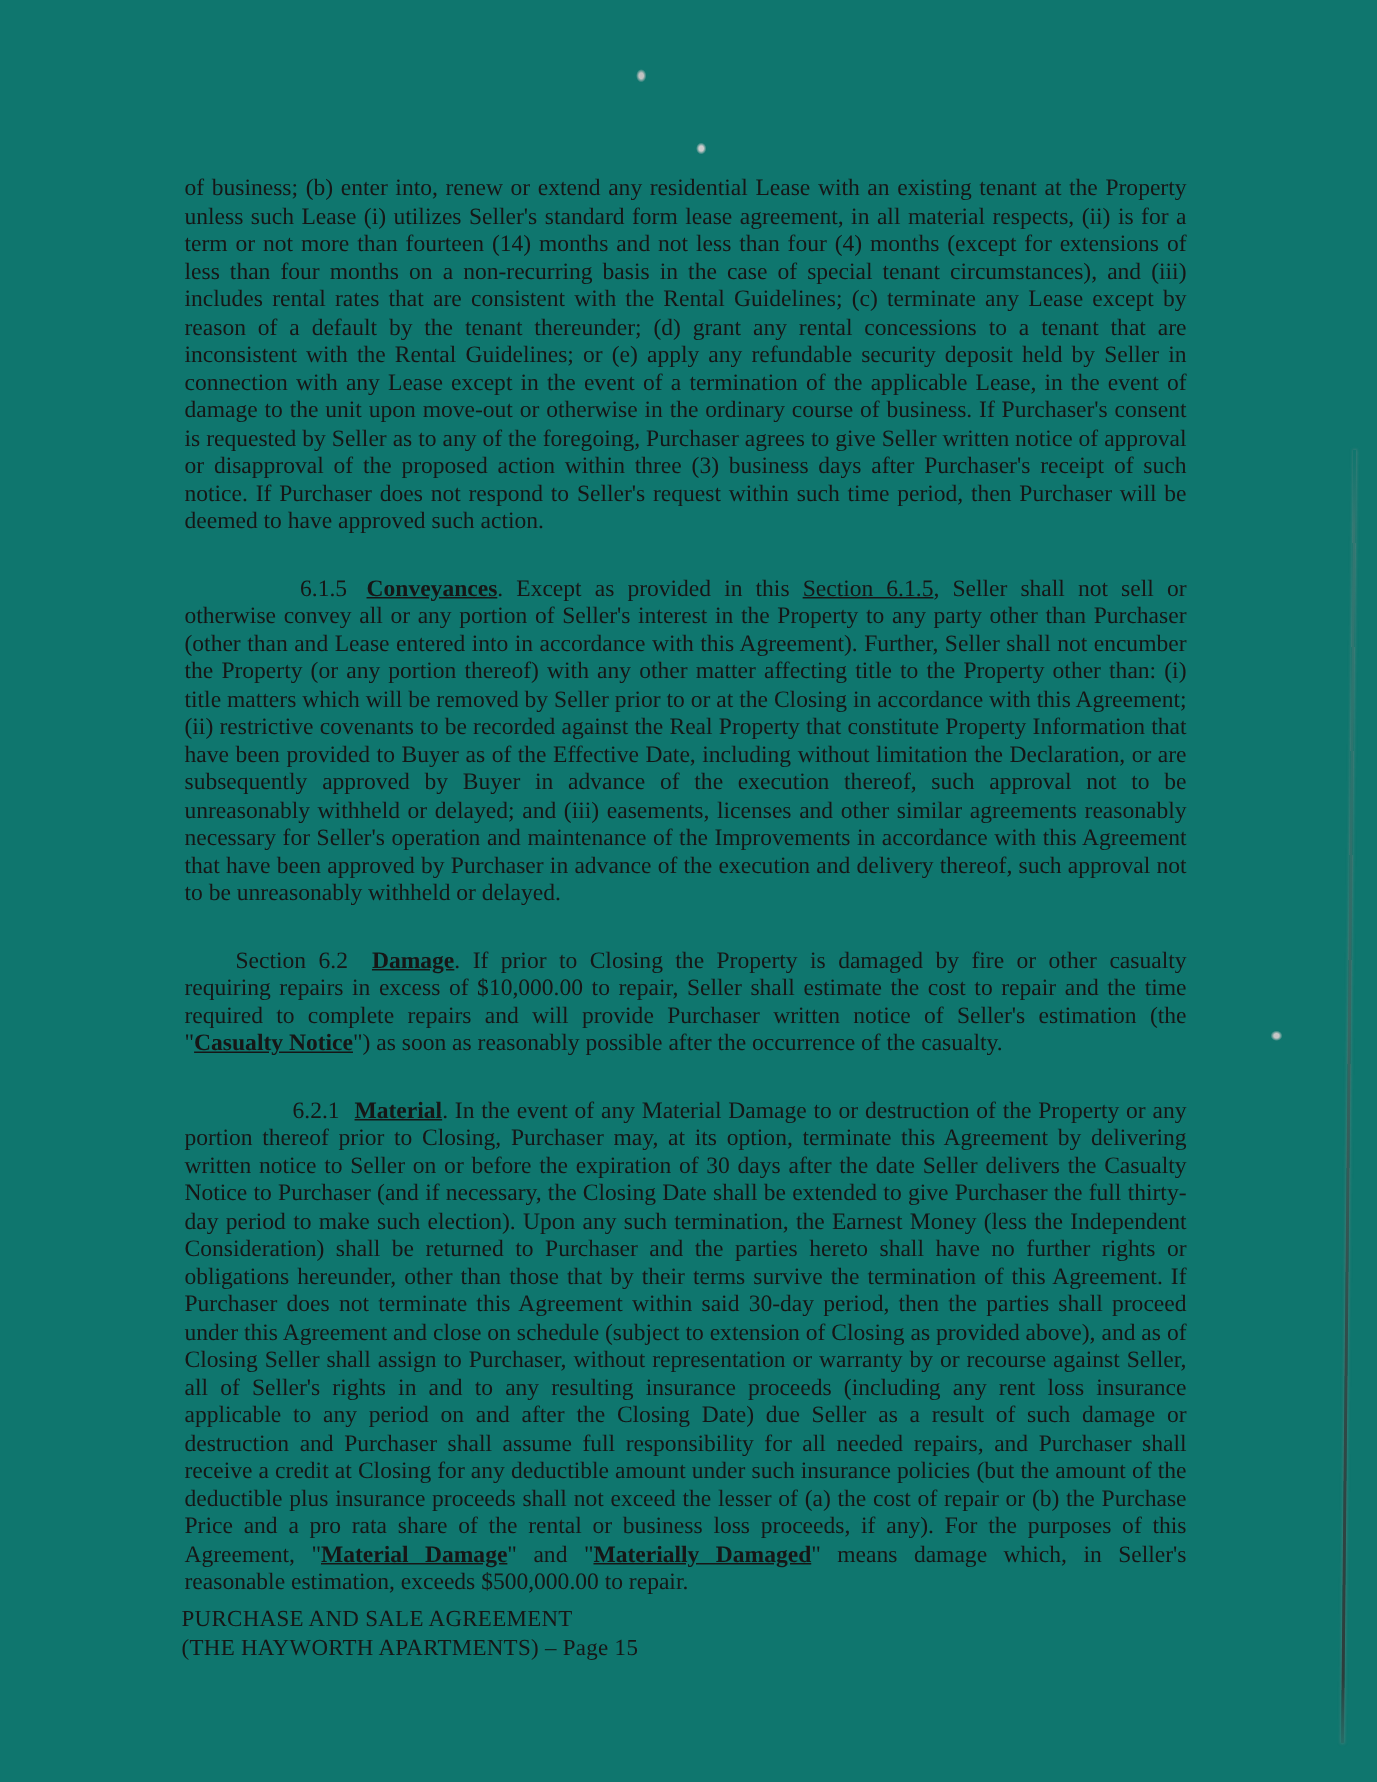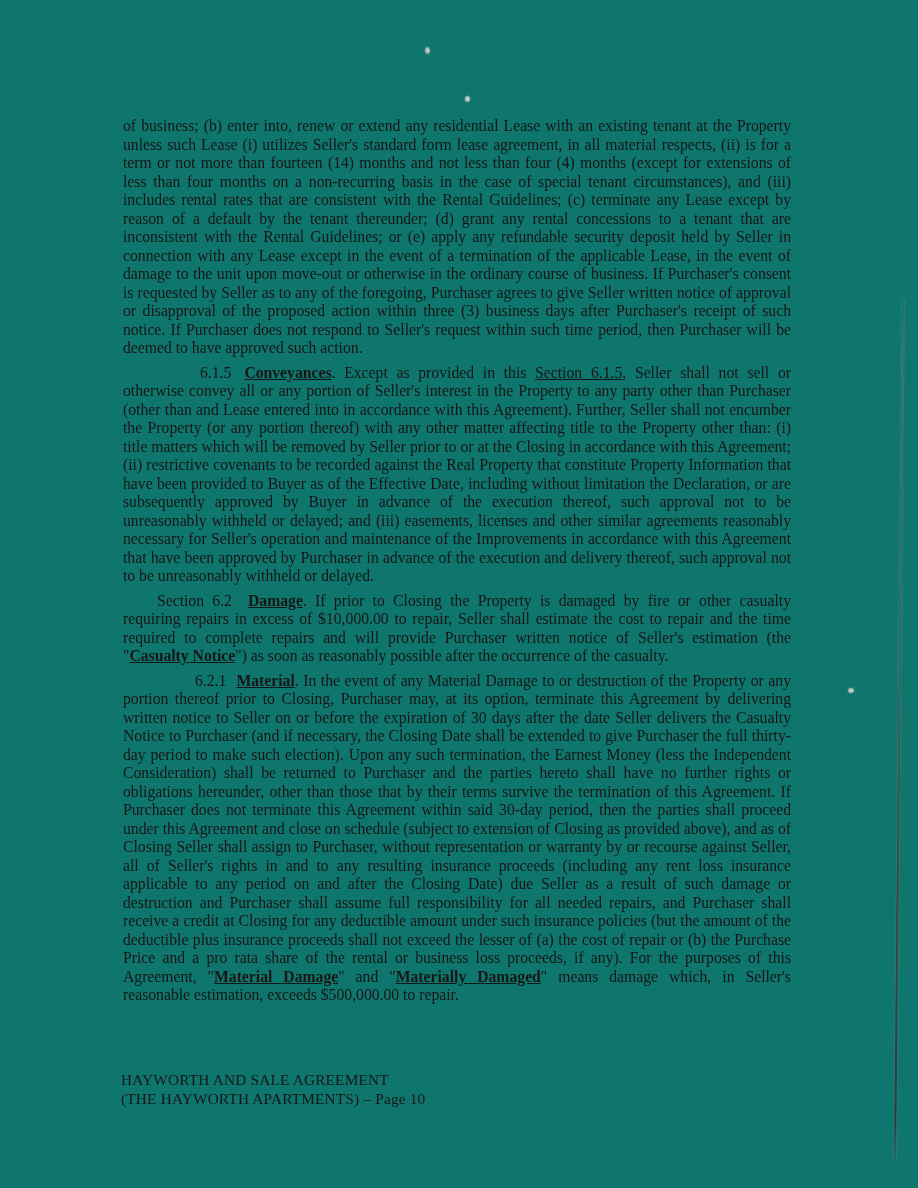--- a/index.html
+++ b/index.html
@@ -20,21 +20,21 @@
     left: 123px; top: 117px;
     width: 668px;
     font-size: 15.7px;
     line-height: 18.5px;
     text-align: justify;
   }
   #doc-content p {
     margin: 0;
   }
   #doc-content p + p {
-    margin-top: 6px;
+    margin-top: 26px;
   }
   .b { font-weight: bold; }
   .u { text-decoration: underline; }
   .tab { display: inline-block; height: 1px; }
   #footer {
     position: absolute;
     left: 121px; top: 1071px;
     font-size: 15.3px;
     line-height: 18.5px;
     letter-spacing: 0.2px;
@@ -70,21 +70,21 @@
 
 <div id="page">
   <div id="doc-content">
       <p><span>of business; (b) enter into, renew or extend any residential Lease with an existing tenant at the Property unless such Lease (i) utilizes Seller's standard form lease agreement, in all material respects, (ii) is for a term or not more than fourteen (14) months and not less than four (4) months (except for extensions of less than four months on a non-recurring basis in the case of special tenant circumstances), and (iii) includes rental rates that are consistent with the Rental Guidelines; (c) terminate any Lease except by reason of a default by the tenant thereunder; (d) grant any rental concessions to a tenant that are inconsistent with the Rental Guidelines; or (e) apply any refundable security deposit held by Seller in connection with any Lease except in the event of a termination of the applicable Lease, in the event of damage to the unit upon move-out or otherwise in the ordinary course of business. If Purchaser's consent is requested by Seller as to any of the foregoing, Purchaser agrees to give Seller written notice of approval or disapproval of the proposed action within three (3) business days after Purchaser's receipt of such notice.  If Purchaser does not respond to Seller's request within such time period, then Purchaser will be deemed to have approved such action.</span></p>
       <p style="text-indent: 77px;"><span>6.1.5</span><span class="tab" style="width: 13px;"></span><span class="b u">Conveyances</span><span>.  Except as provided in this </span><span class="u">Section 6.1.5</span><span>, Seller shall not sell or otherwise convey all or any portion of Seller's interest in the Property to any party other than Purchaser (other than and Lease entered into in accordance with this Agreement).  Further, Seller shall not encumber the Property (or any portion thereof) with any other matter affecting title to the Property other than: (i) title matters which will be removed by Seller prior to or at the Closing in accordance with this Agreement; (ii) restrictive covenants to be recorded against the Real Property that constitute Property Information that have been provided to Buyer as of the Effective Date, including without limitation the Declaration, or are subsequently approved by Buyer in advance of the execution thereof, such approval not to be unreasonably withheld or delayed; and (iii) easements, licenses and other similar agreements reasonably necessary for Seller's operation and maintenance of the Improvements in accordance with this Agreement that have been approved by Purchaser in advance of the execution and delivery thereof, such approval not to be unreasonably withheld or delayed.</span></p>
       <p style="text-indent: 34px;"><span>Section 6.2</span><span class="tab" style="width: 16px;"></span><span class="b u">Damage</span><span>.  If prior to Closing the Property is damaged by fire or other casualty requiring repairs in excess of $10,000.00 to repair, Seller shall estimate the cost to repair and the time required to complete repairs and will provide Purchaser written notice of Seller's estimation (the "</span><span class="b u">Casualty Notice</span><span>") as soon as reasonably possible after the occurrence of the casualty.</span></p>
       <p style="text-indent: 72px;"><span>6.2.1</span><span class="tab" style="width: 10px;"></span><span class="b u">Material</span><span>.  In the event of any Material Damage to or destruction of the Property or any portion thereof prior to Closing, Purchaser may, at its option, terminate this Agreement by delivering written notice to Seller on or before the expiration of 30 days after the date Seller delivers the Casualty Notice to Purchaser (and if necessary, the Closing Date shall be extended to give Purchaser the full thirty-day period to make such election).  Upon any such termination, the Earnest Money (less the Independent Consideration) shall be returned to Purchaser and the parties hereto shall have no further rights or obligations hereunder, other than those that by their terms survive the termination of this Agreement.  If Purchaser does not terminate this Agreement within said 30-day period, then the parties shall proceed under this Agreement and close on schedule (subject to extension of Closing as provided above), and as of Closing Seller shall assign to Purchaser, without representation or warranty by or recourse against Seller, all of Seller's rights in and to any resulting insurance proceeds (including any rent loss insurance applicable to any period on and after the Closing Date) due Seller as a result of such damage or destruction and Purchaser shall assume full responsibility for all needed repairs, and Purchaser shall receive a credit at Closing for any deductible amount under such insurance policies (but the amount of the deductible plus insurance proceeds shall not exceed the lesser of (a) the cost of repair or (b) the Purchase Price and a pro rata share of the rental or business loss proceeds, if any).  For the purposes of this Agreement, "</span><span class="b u">Material Damage</span><span>" and "</span><span class="b u">Materially Damaged</span><span>" means damage which, in Seller's reasonable estimation, exceeds $500,000.00 to repair.</span></p>
     </div>
 
   <div id="footer">
-    <div>HAYWORTH AND SALE AGREEMENT</div>
-    <div>(THE HAYWORTH APARTMENTS) – Page 10</div>
+    <div>PURCHASE AND SALE AGREEMENT</div>
+    <div>(THE HAYWORTH APARTMENTS) – Page 15</div>
   </div>
 
   <div class="speck" id="speck-1"></div>
   <div class="speck" id="speck-2"></div>
   <div class="speck" id="speck-3"></div>
   <div id="scan-line"></div>
 </div>
 
 </body></html>

